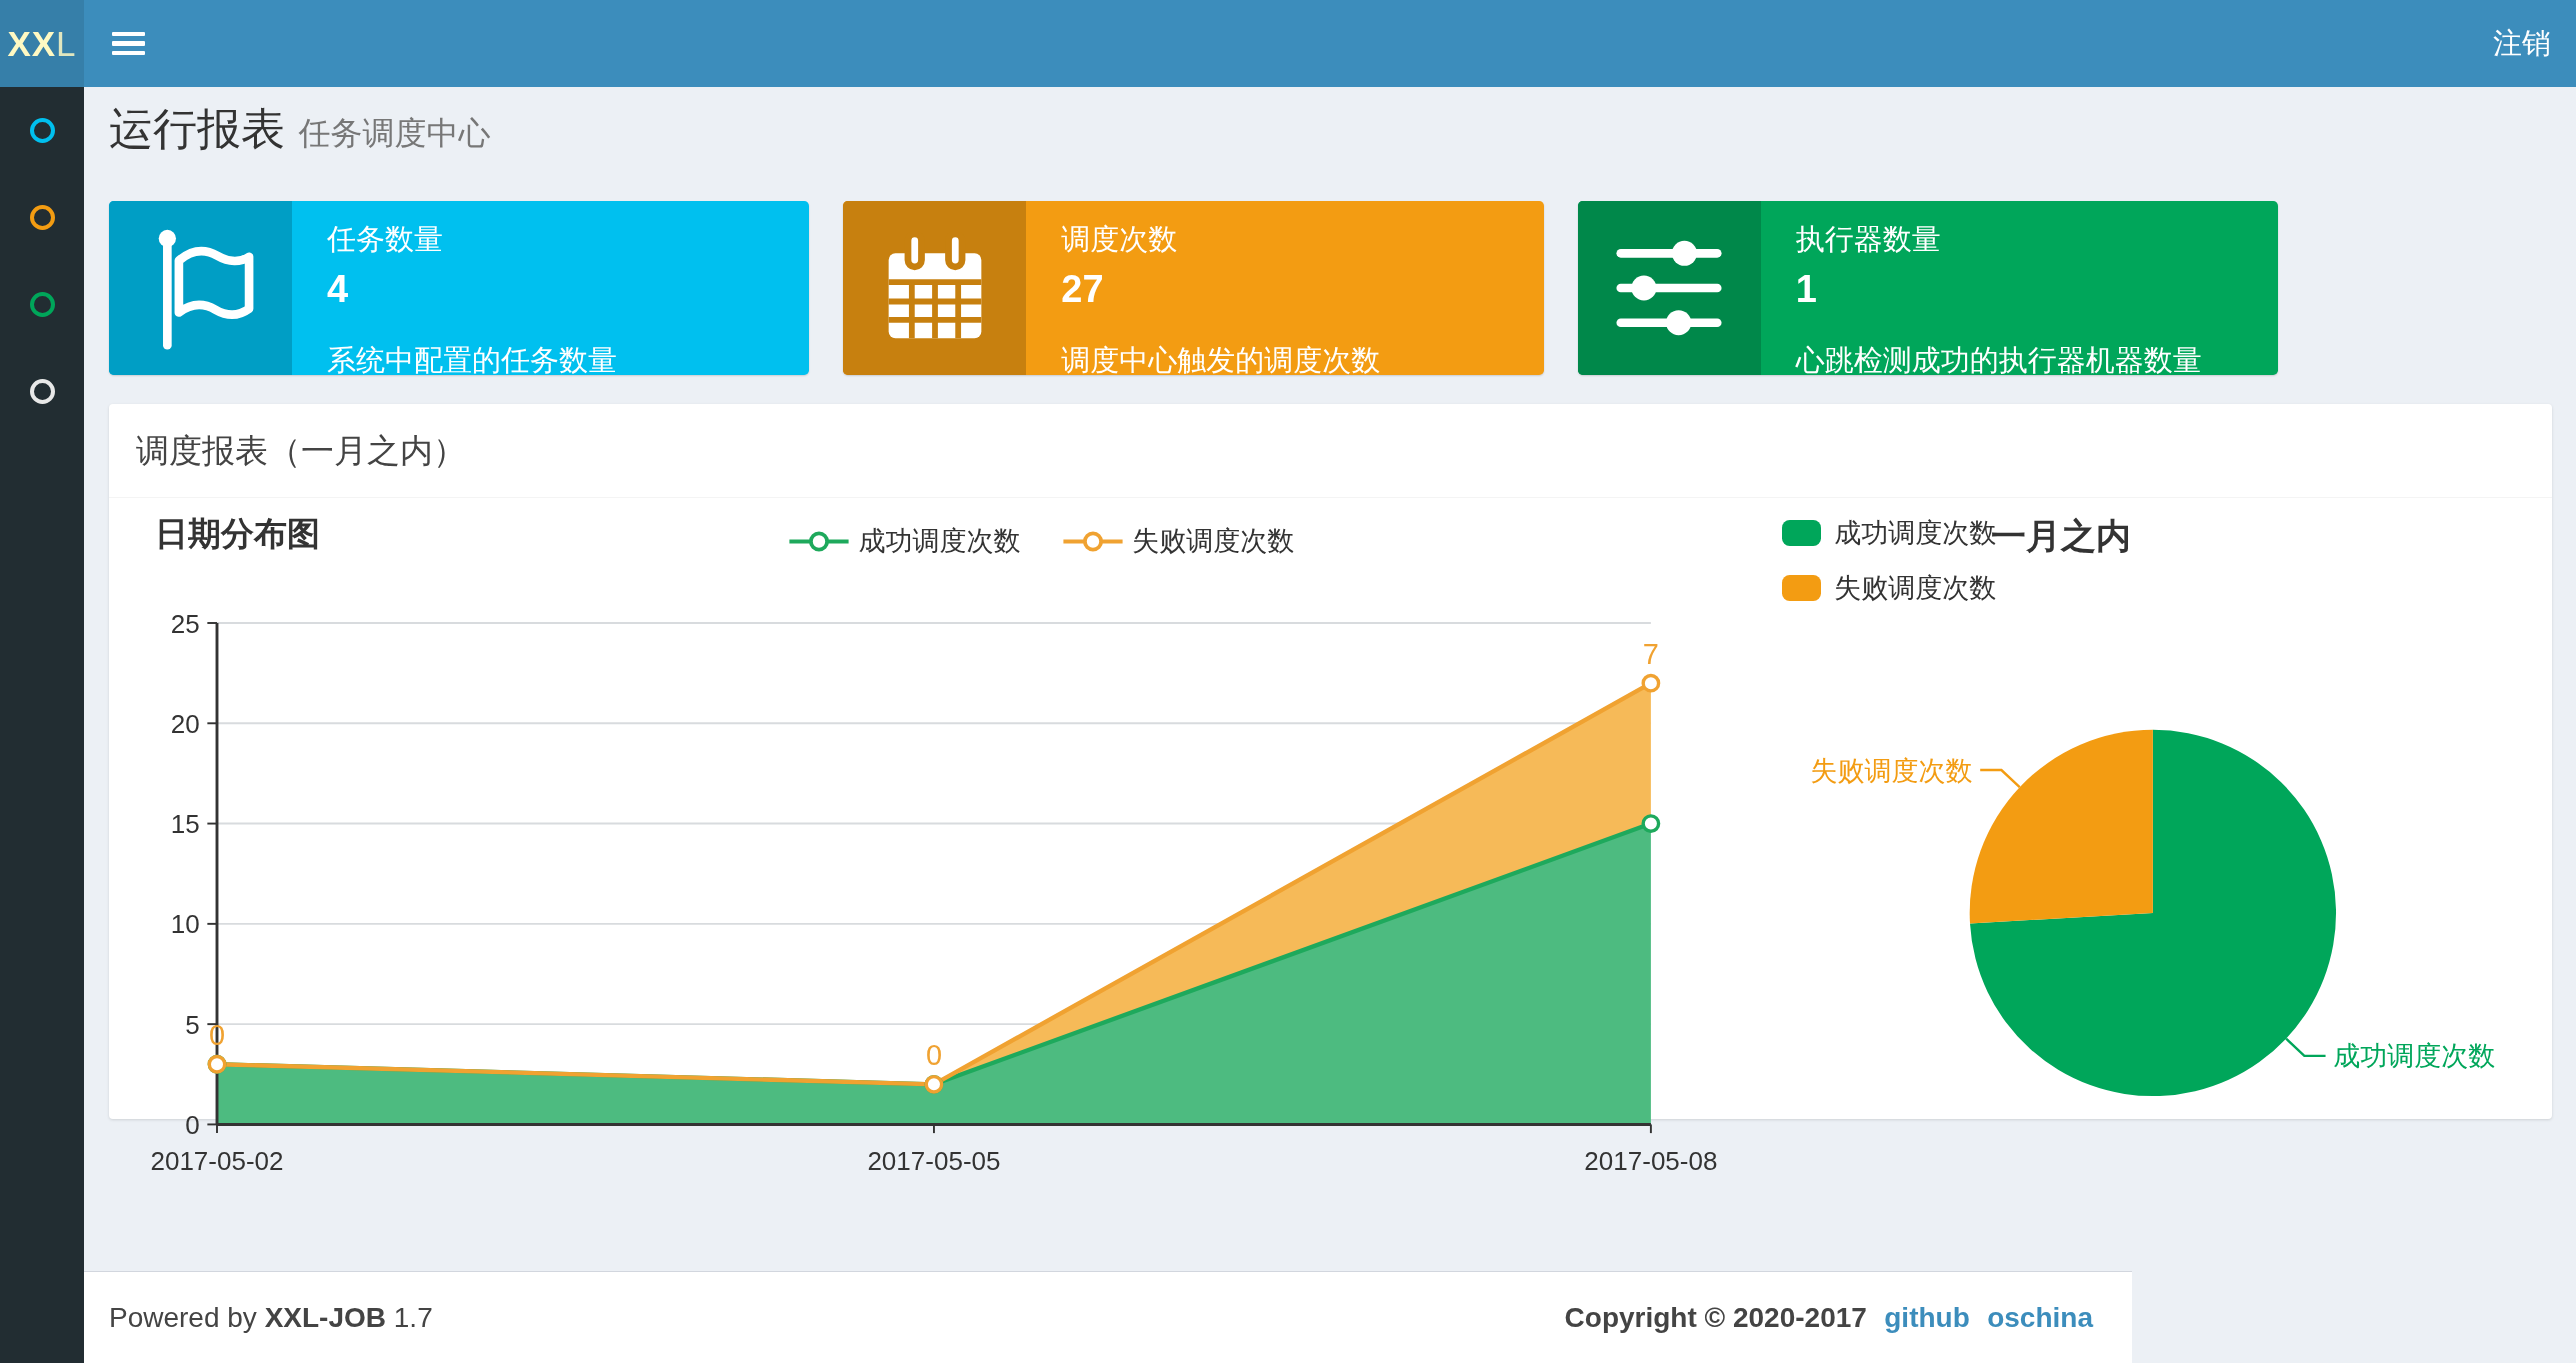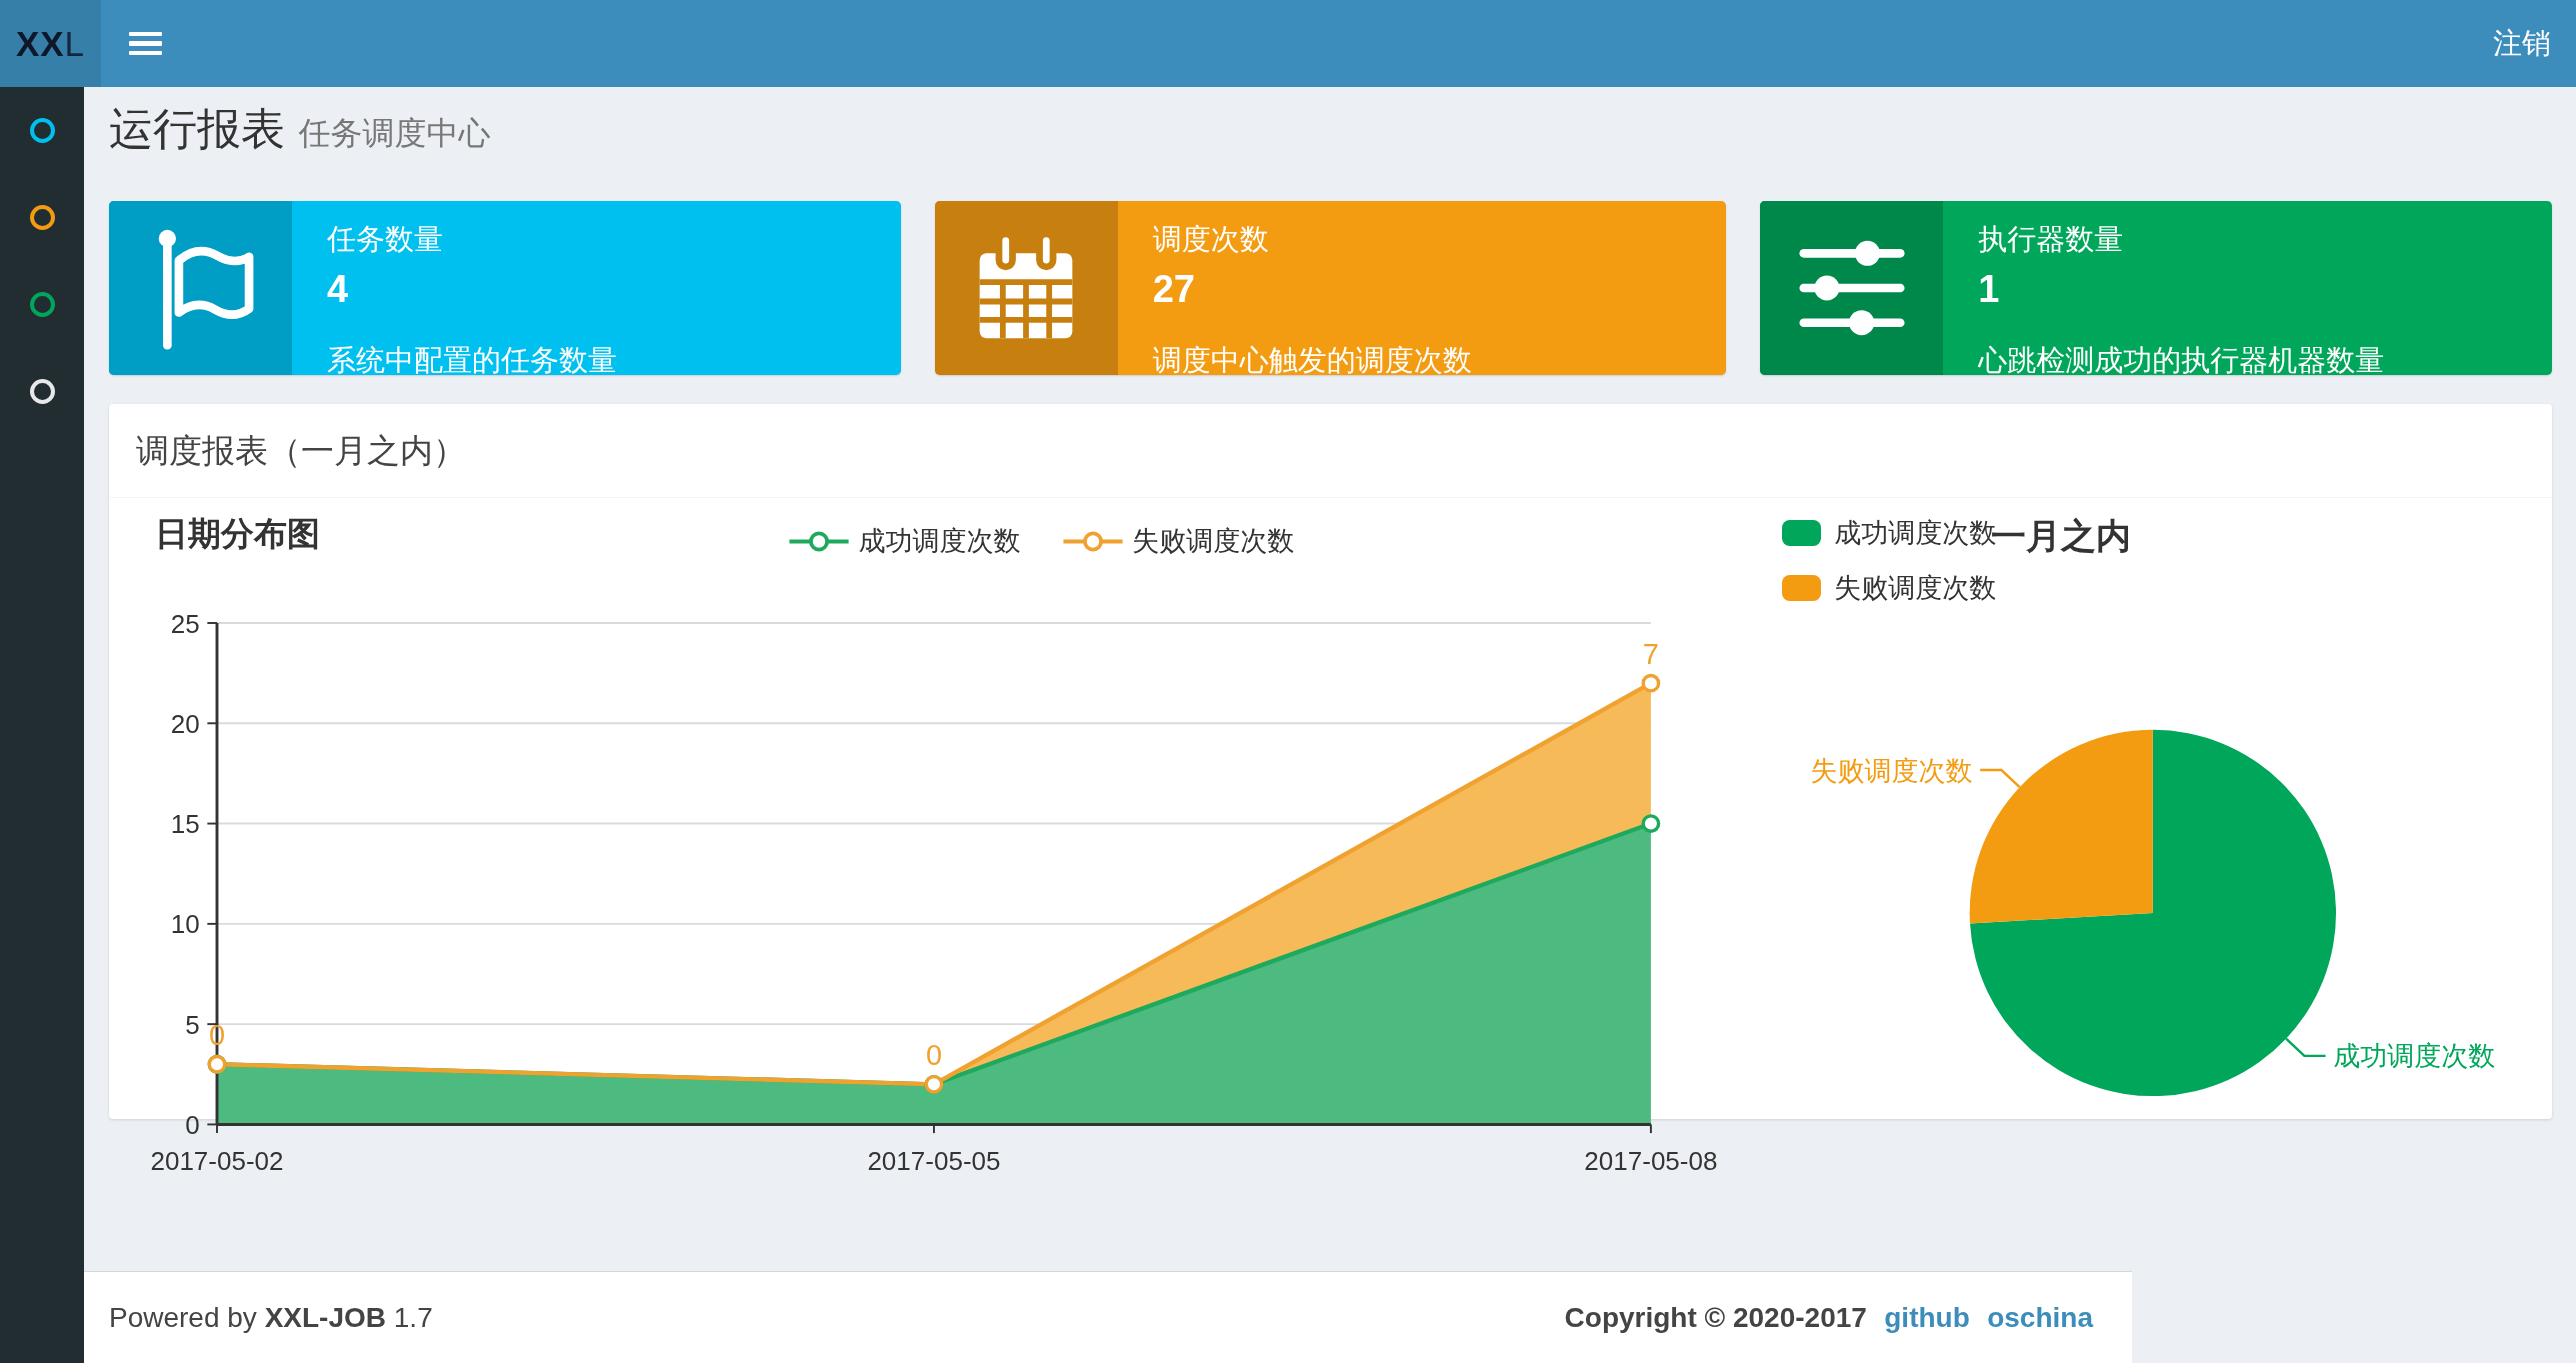--- a/index.html
+++ b/index.html
@@ -5,38 +5,38 @@
   * { margin:0; padding:0; box-sizing:border-box; }
   html,body { width:2576px; height:1363px; }
   body {
     position:relative; overflow:hidden;
     background:#ecf0f5;
     font-family:"Liberation Sans","DejaVu Sans",sans-serif;
     color:#333;
   }
   
   .navbar { position:absolute; left:0; top:0; width:2576px; height:87px; background:#3c8dbc; display:flex; align-items:stretch; }
-  .logo { width:101px; height:87px; background:#367fa9; color:#0f172a; display:flex; align-items:center; justify-content:center; font-size:35px; letter-spacing:1px; cursor:pointer; }
+  .logo { width:84px; height:87px; background:#367fa9; color:#fef9c3; display:flex; align-items:center; justify-content:center; font-size:35px; letter-spacing:1px; cursor:pointer; }
   .logo b { font-weight:700; }
   .logo span { font-weight:300; opacity:.85; }
   .hamburger { width:89px; display:flex; align-items:center; justify-content:center; cursor:pointer; }
   .hamburger .bars { display:flex; flex-direction:column; gap:4.8px; }
   .hamburger .bars i { display:block; width:33px; height:4.8px; background:#fff; border-radius:1px; }
   .navbar-right { margin-left:auto; display:flex; align-items:center; padding-right:25px; }
   .logout { color:#fff; font-size:29px; cursor:pointer; }
   
   .sidebar { position:absolute; left:0; top:87px; width:84px; height:1276px; background:#222d32; }
   .side-item { height:87px; display:flex; align-items:center; justify-content:center; cursor:pointer; }
   .circle-icon { width:25px; height:25px; border:4.8px solid #fff; border-radius:50%; }
   
   .content-header { position:absolute; left:109px; top:100px; }
   .content-header h1 { font-size:44px; font-weight:500; color:#333; display:inline; }
   .content-header small { font-size:32px; font-weight:400; color:#777; margin-left:13.5px; }
   
-  .info-row { position:absolute; left:109px; top:201px; width:2443px; display:flex; gap:34px; }
+  .info-row { position:absolute; left:109px; top:201px; width:2169px; display:flex; gap:34px; }
   .info-box { flex:1; height:174px; border-radius:4.8px; display:flex; overflow:hidden; box-shadow:0 1px 1.9px rgba(0,0,0,.15); color:#fff; }
   .ib-icon { width:183px; display:flex; align-items:center; justify-content:center; flex:none; }
   .ib-content { flex:1; padding:19px 0 0 35px; display:flex; flex-direction:column; }
   .ib-label { font-size:29px; font-weight:500; }
   .ib-value { font-size:38px; font-weight:700; margin-top:7.7px; }
   .ib-line { height:3.9px; background:#fff; margin-top:15.4px; }
   .ib-desc { font-size:29px; margin-top:14.5px; }
   
   .panel { position:absolute; left:109px; top:404px; width:2443px; height:715px; background:#fff; border-radius:3.9px; box-shadow:0 1px 2.9px rgba(0,0,0,.13); }
   .panel-header { padding:25px 27px 23px 27px; border-bottom:1.9px solid #f4f4f4; }

